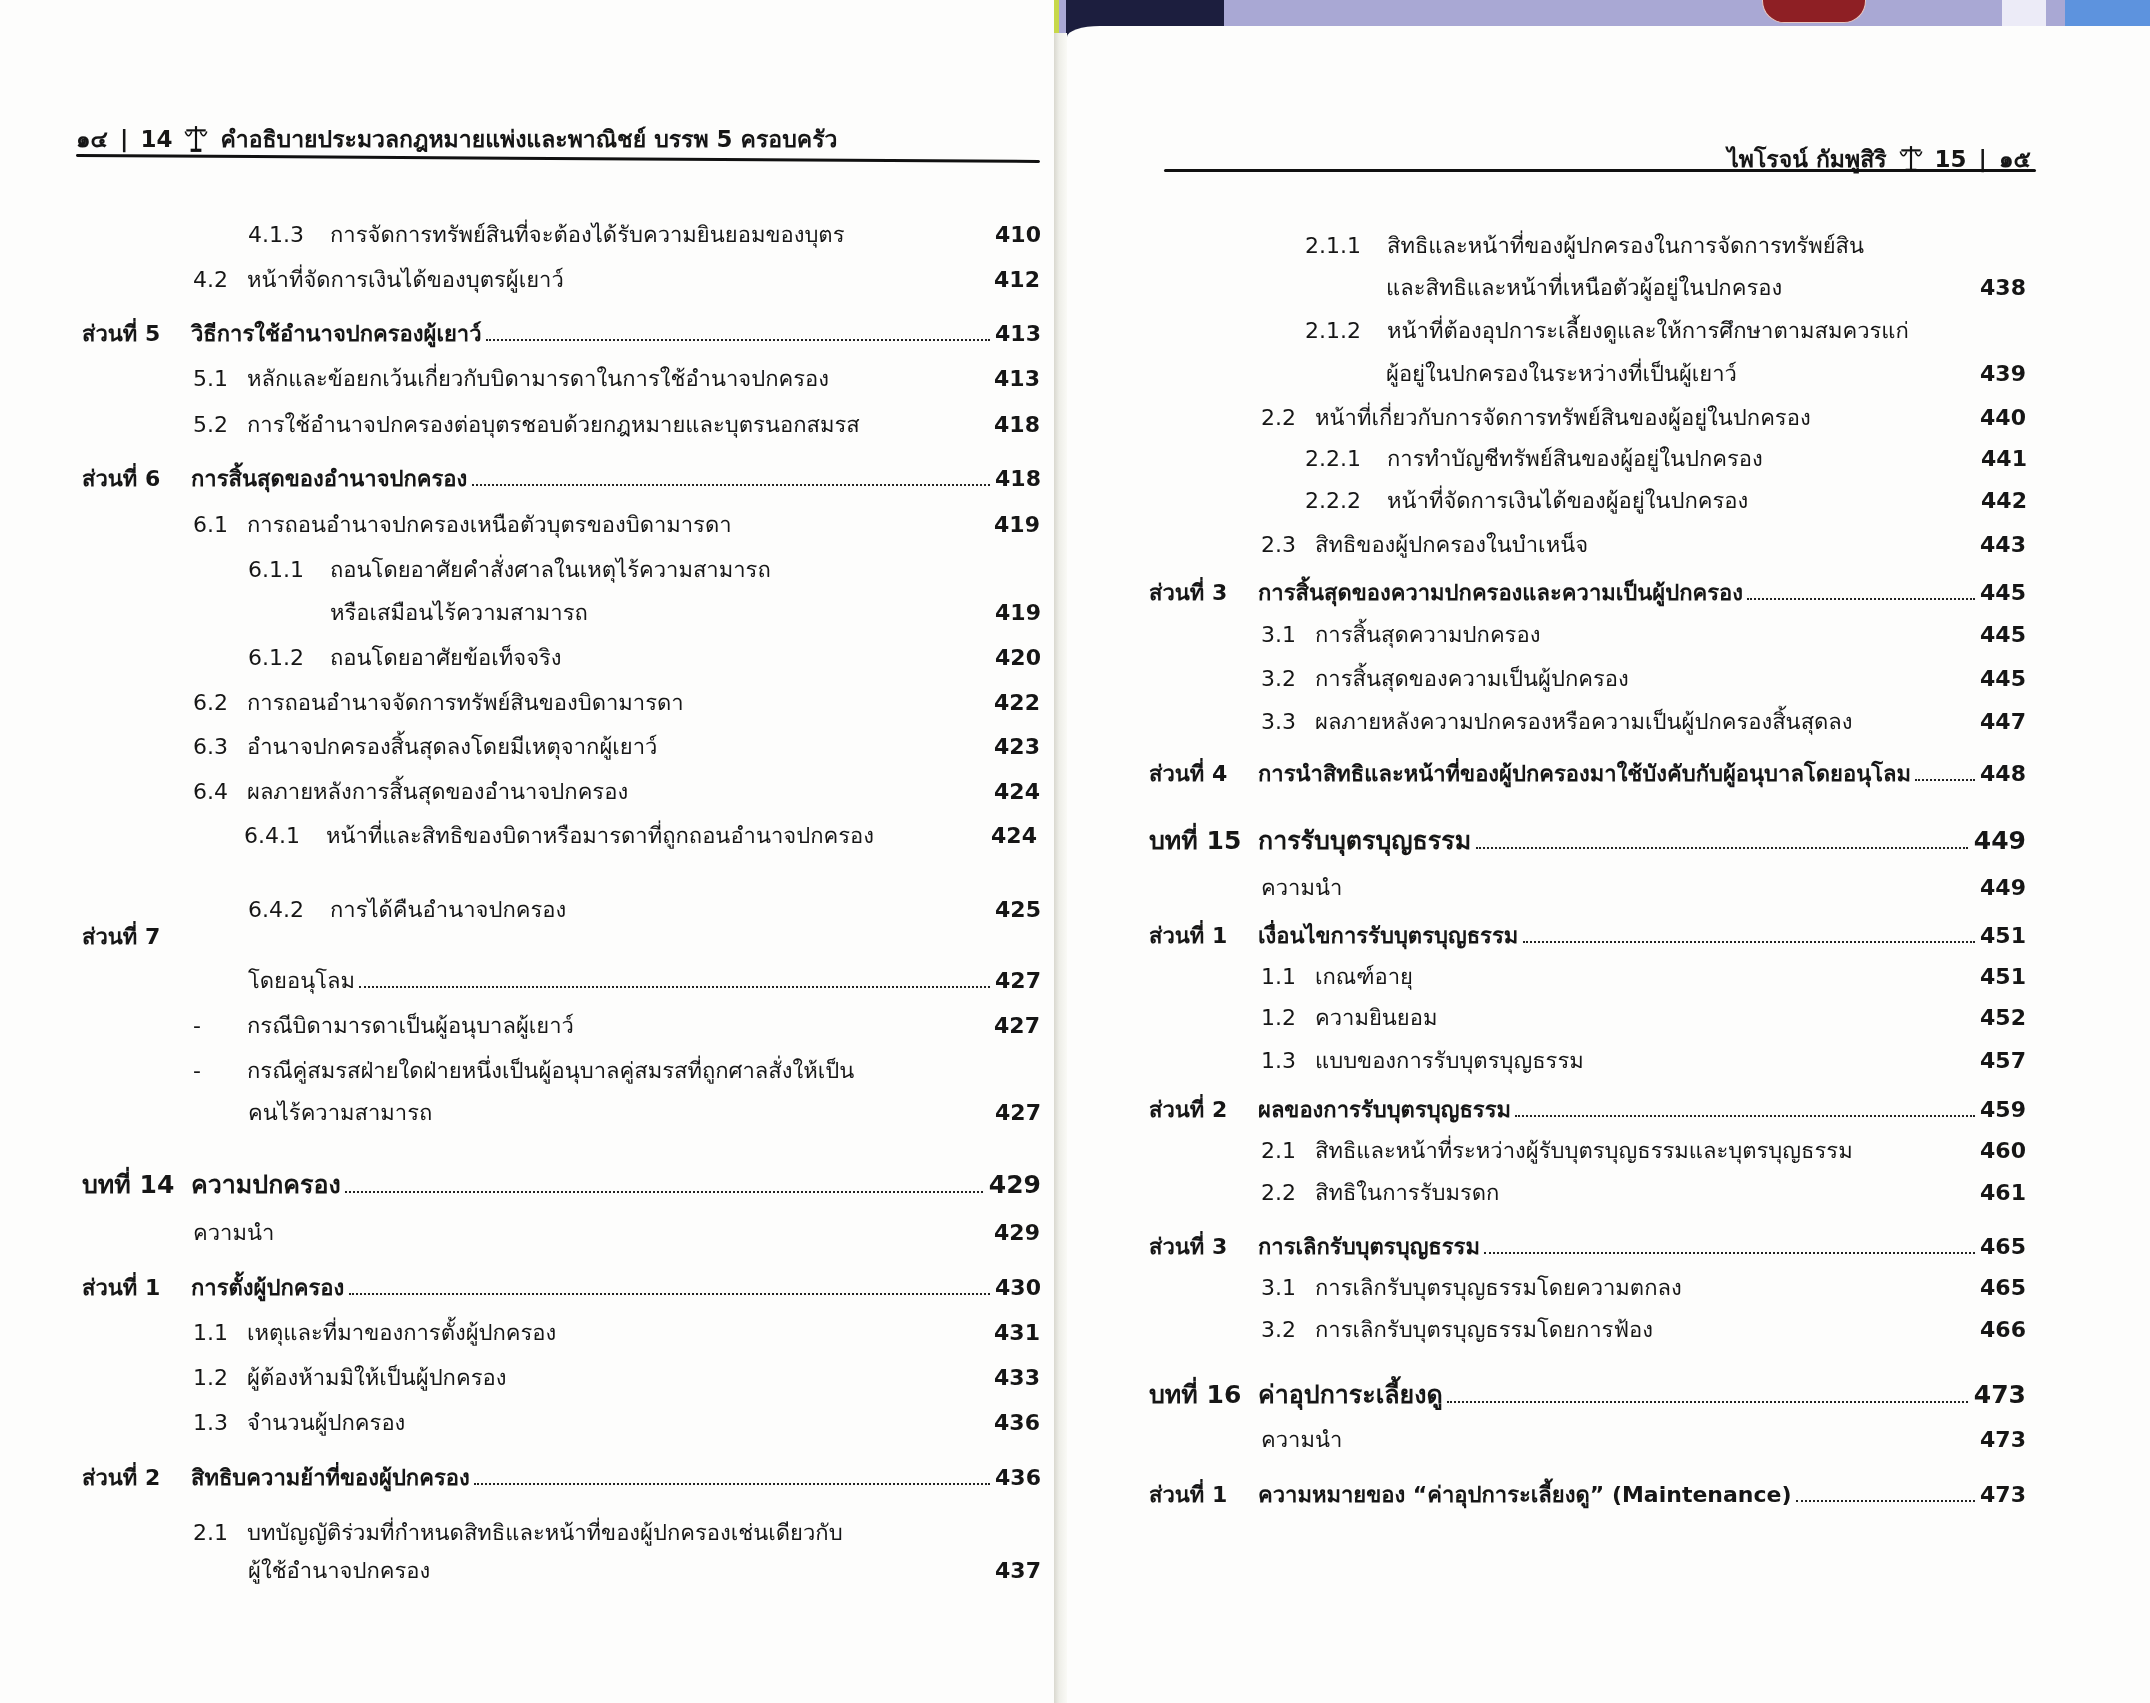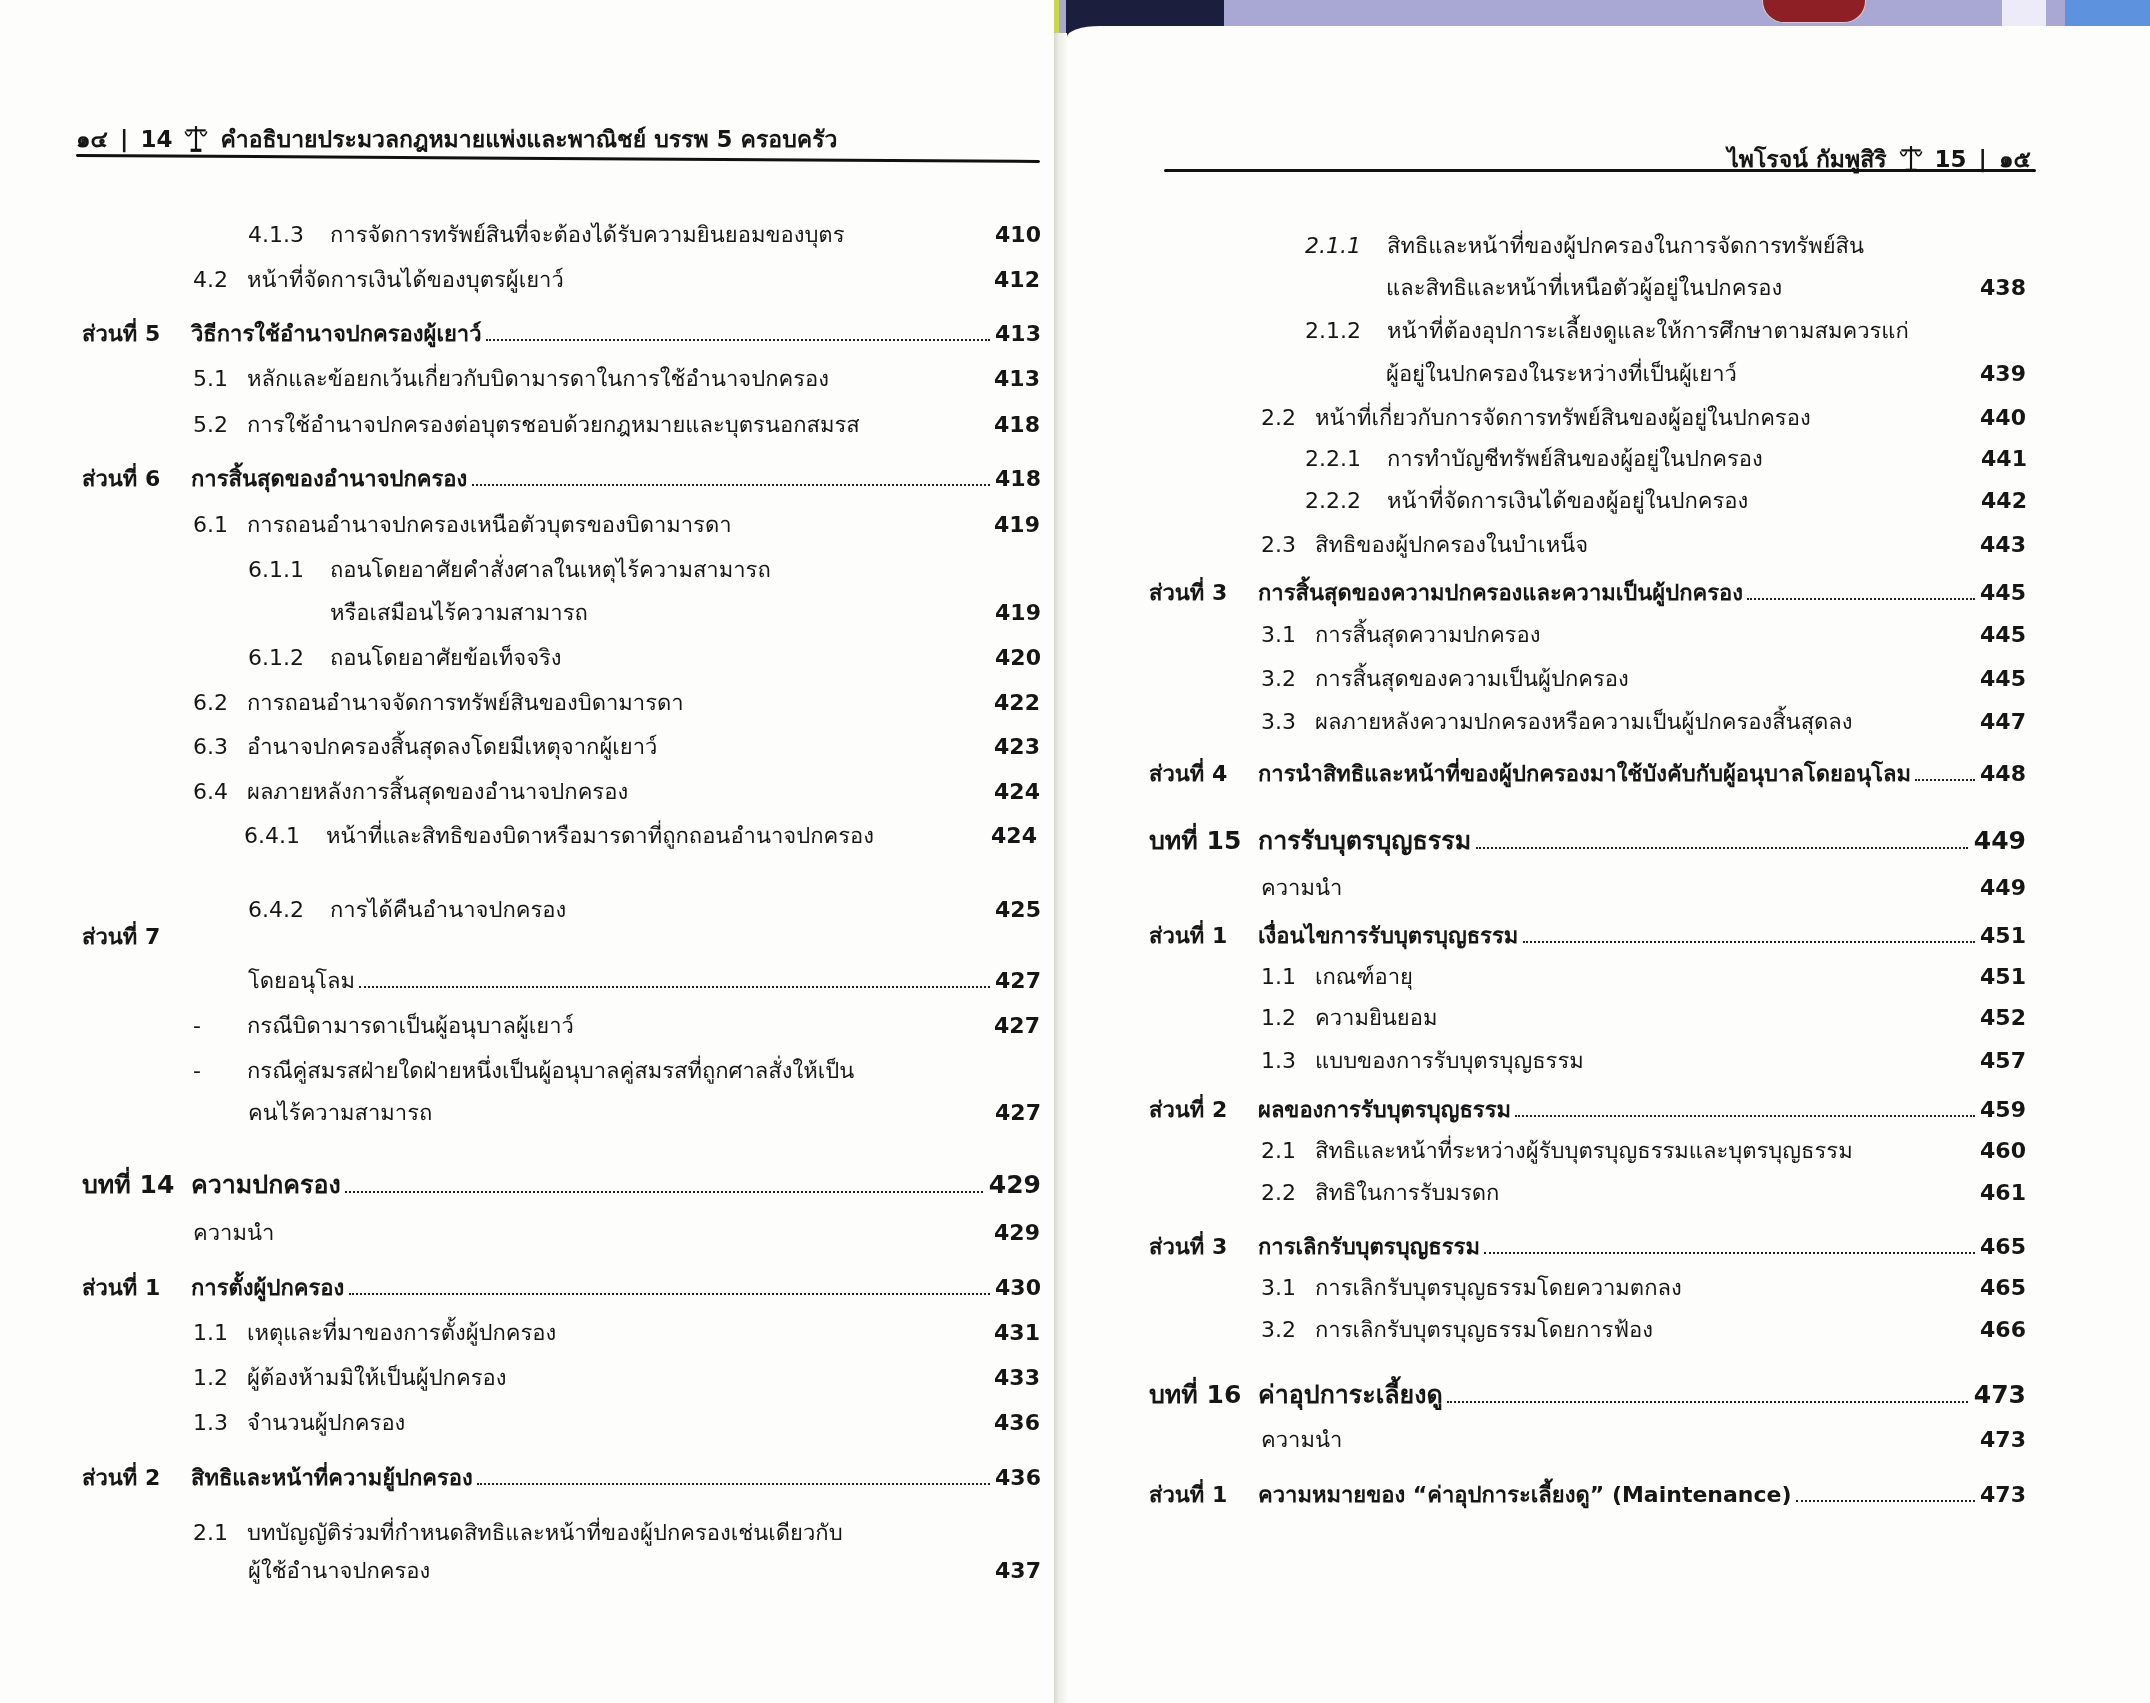--- a/index.html
+++ b/index.html
@@ -210,21 +210,21 @@
         <span class="page-no">433</span>
       </div>
       <div class="toc-row" style="left: 193px; width: 847px; top: 1408px;">
         <span class="num" style="min-width: 54px;">1.3</span>
         <span class="title">จำนวนผู้ปกครอง</span>
         <span class="leader" style="border-bottom: none;"></span>
         <span class="page-no">436</span>
       </div>
       <div class="toc-row bold" style="left: 82px; width: 959px; top: 1463px;">
         <span class="num" style="min-width: 109px;">ส่วนที่ 2</span>
-        <span class="title">สิทธิและหน้าที่ความยู้ปกครอง</span>
+        <span class="title">สิทธิบความย้าที่ของผู้ปกครอง</span>
         <span class="leader"></span>
         <span class="page-no">436</span>
       </div>
       <div class="toc-row" style="left: 193px; width: 847px; top: 1518px;">
         <span class="num" style="min-width: 54px;">2.1</span>
         <span class="title">บทบัญญัติร่วมที่กำหนดสิทธิและหน้าที่ของผู้ปกครองเช่นเดียวกับ</span>
         <span class="leader" style="border-bottom: none;"></span>
         <span class="page-no"></span>
       </div>
       <div class="toc-row" style="left: 248px; width: 793px; top: 1556px;">
@@ -250,21 +250,21 @@
         <rect x="12" y="44" width="20" height="6" fill="#111"></rect>
       </svg>
   </span>
   <span>15</span>
   <span>|</span>
   <span>๑๕</span>
 </div>
 <div class="head-rule rule-right"></div>
 <div id="right-entries">
     <div class="toc-row" style="left: 1305px; width: 722px; top: 231px;">
-      <span class="num" style="min-width: 82px; font-style: italic;">2.1.1</span>
+      <span class="num" style="min-width: 82px;">2.1.1</span>
       <span class="title">สิทธิและหน้าที่ของผู้ปกครองในการจัดการทรัพย์สิน</span>
       <span class="leader" style="border-bottom: none;"></span>
       <span class="page-no"></span>
     </div>
     <div class="toc-row" style="left: 1386px; width: 640px; top: 273px;">
       <span class="title">และสิทธิและหน้าที่เหนือตัวผู้อยู่ในปกครอง</span>
       <span class="leader" style="border-bottom: none;"></span>
       <span class="page-no">438</span>
     </div>
     <div class="toc-row" style="left: 1305px; width: 722px; top: 316px;">

